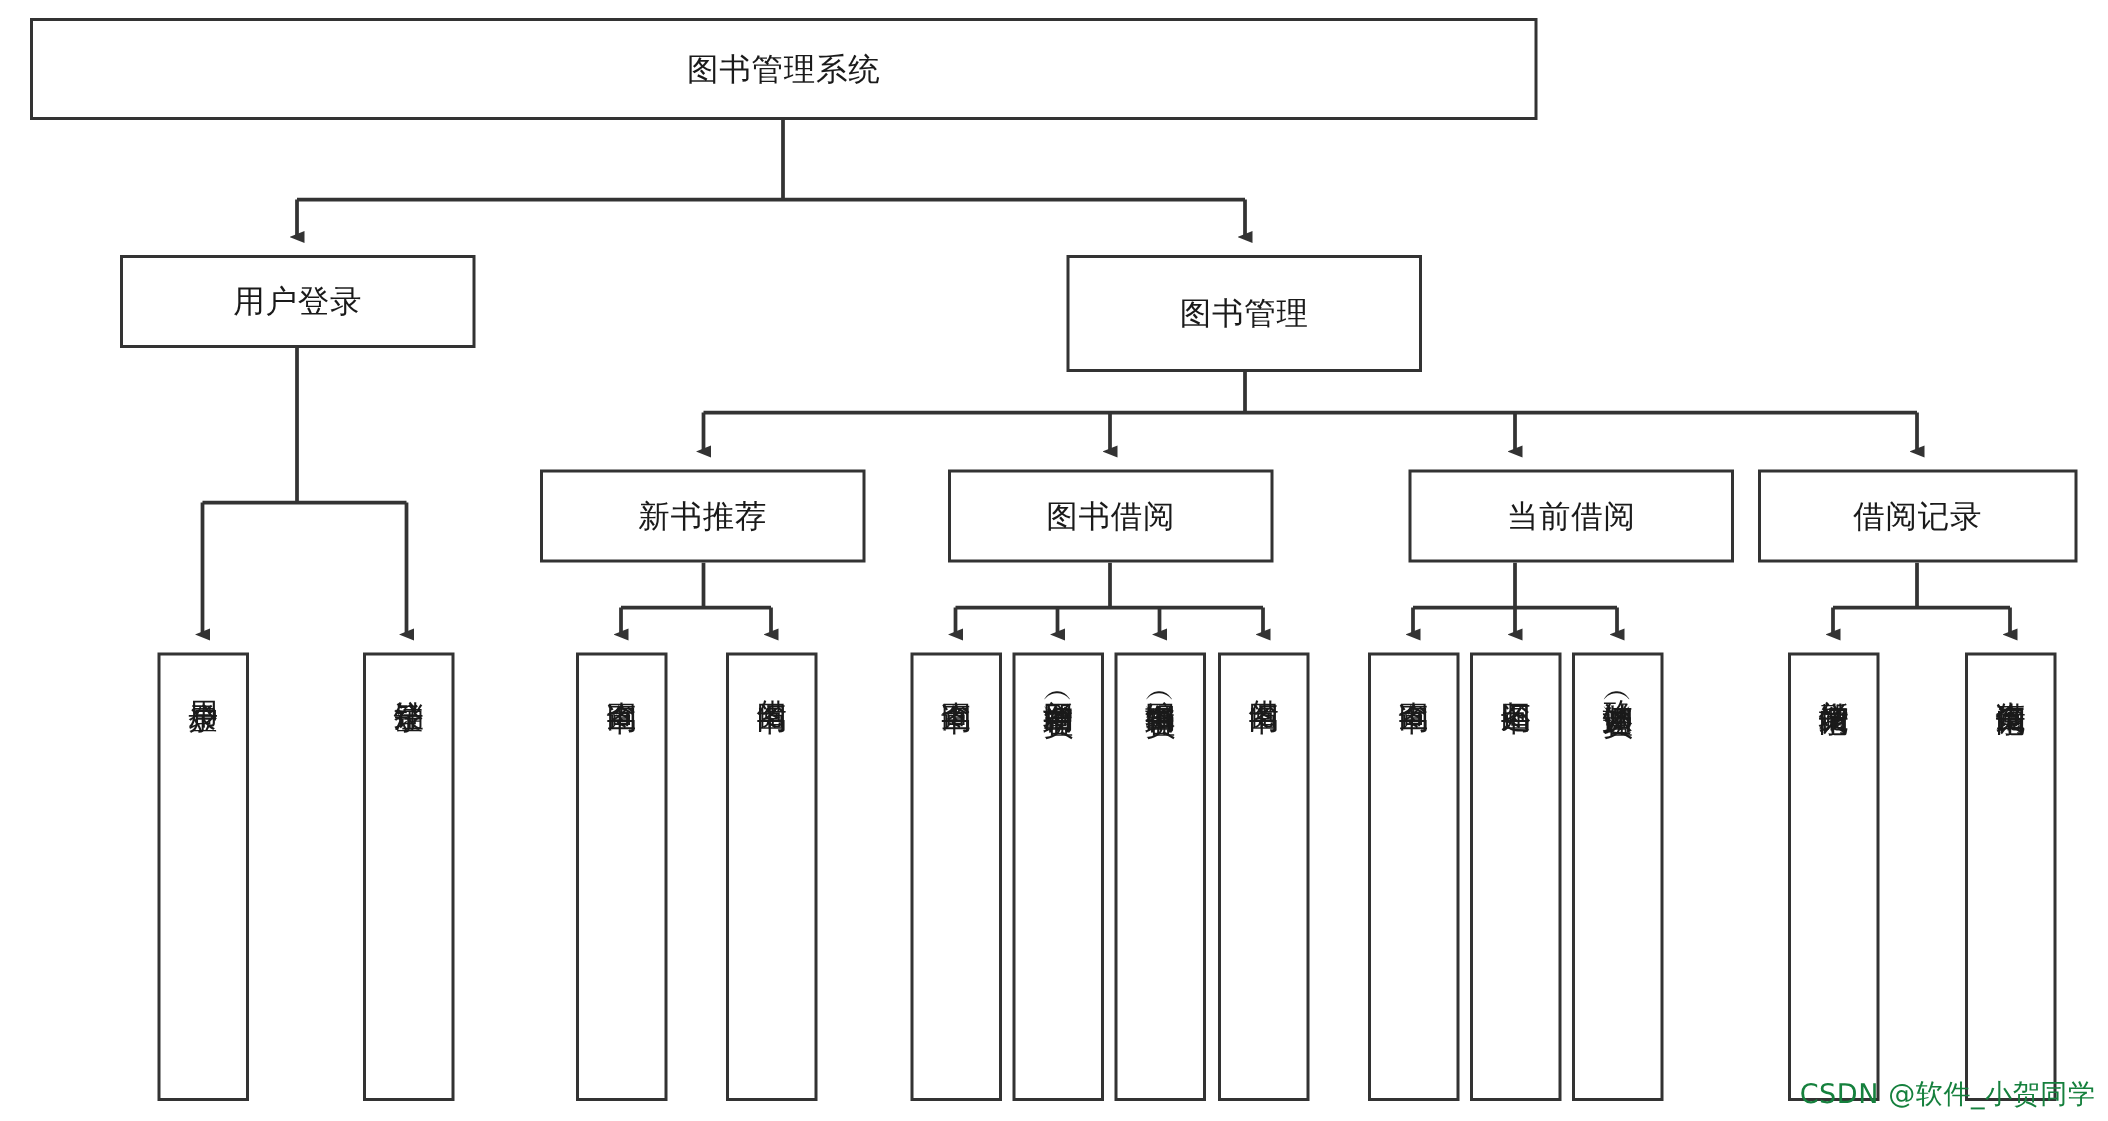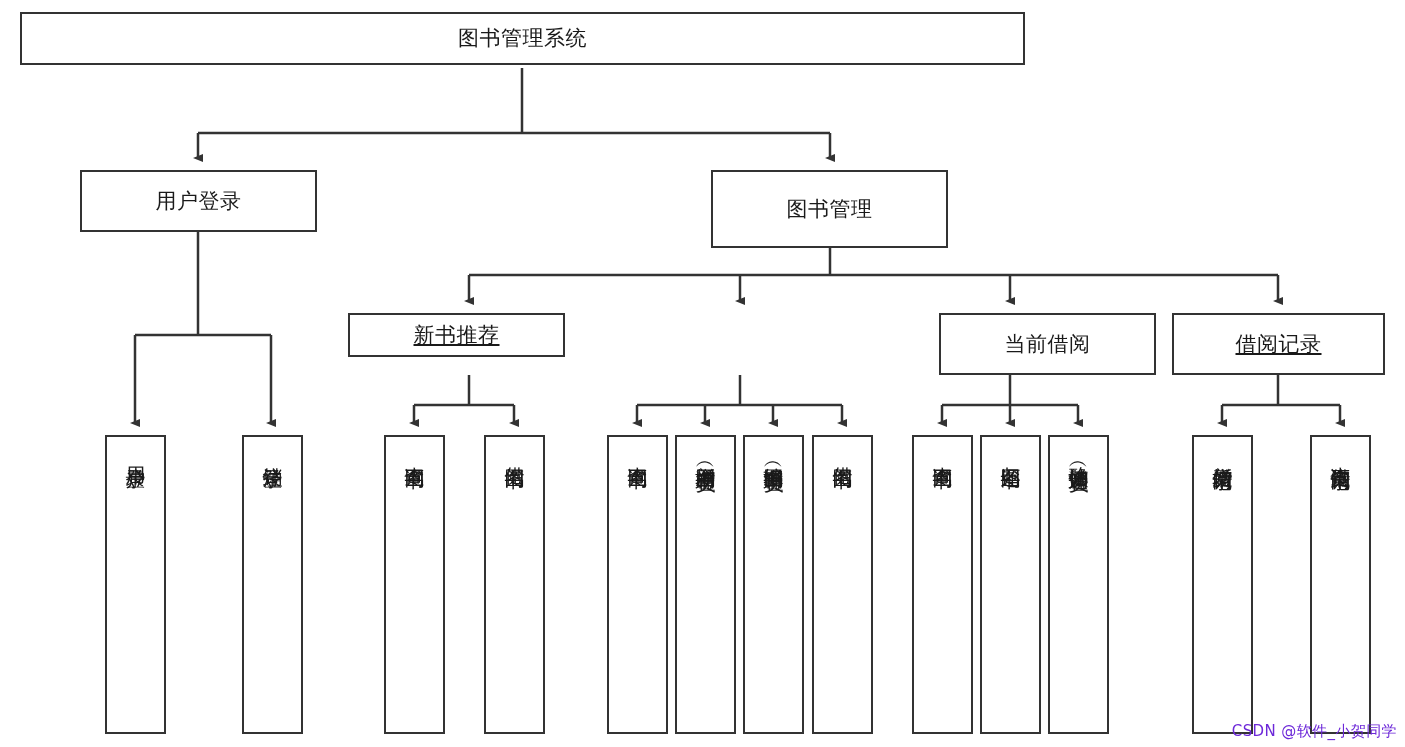--- a/index.html
+++ b/index.html
@@ -53,22 +53,22 @@
     font-size: 20px;
     line-height: 1.55;
     letter-spacing: 1px;
     white-space: normal;
     max-height: 275px;
   }
   .watermark {
     position: absolute;
     right: 8px;
     bottom: 6px;
-    font-size: 15px;
-    color: #6d28d9;
+    font-size: 18px;
+    color: #15803d;
     letter-spacing: 0.4px;
     user-select: none;
     text-align: right;
   }
 </style>
 </head>
 <body>
 
 <div id="canvas">
 
@@ -117,38 +117,41 @@
       <path d="M1010,405 L1010,423" marker-end="url(#arrow)"></path>
       <path d="M1078,405 L1078,423" marker-end="url(#arrow)"></path>
 
       <path d="M1278,375 L1278,405"></path>
       <path d="M1222,405 L1340,405"></path>
       <path d="M1222,405 L1222,423" marker-end="url(#arrow)"></path>
       <path d="M1340,405 L1340,423" marker-end="url(#arrow)"></path>
     </g>
   </svg>
 
-  <div class="node" style="left:20px; top:12px; width:1005px; height:53px;">
+  <div class="node" style="left:20px; top:12px; width:1005px; height:68px;">
     <span class="node-label">图书管理系统</span>
   </div>
 
   <div class="node" style="left:80px; top:170px; width:237px; height:62px;">
     <span class="node-label">用户登录</span>
   </div>
   <div class="node" style="left:711px; top:170px; width:237px; height:78px;">
     <span class="node-label">图书管理</span>
   </div>
 
-  <div class="node" style="left:348px; top:313px; width:217px; height:44px;text-decoration:underline;">
+  <div class="node" style="left:360px; top:313px; width:217px; height:62px;">
     <span class="node-label">新书推荐</span>
+  </div>
+  <div class="node" style="left:632px; top:313px; width:217px; height:62px;">
+    <span class="node-label">图书借阅</span>
   </div>
   <div class="node" style="left:902px; top:313px; width:217px; height:62px;margin-left:37px;">
     <span class="node-label">当前借阅</span>
   </div>
-  <div class="node" style="left:1172px; top:313px; width:213px; height:62px;text-decoration:underline;">
+  <div class="node" style="left:1172px; top:313px; width:213px; height:62px;">
     <span class="node-label">借阅记录</span>
   </div>
 
   <div class="node leaf" style="left:105px; top:435px; width:61px; height:299px;">
     <span class="node-label">用户登录</span>
   </div>
   <div class="node leaf" style="left:242px; top:435px; width:61px; height:299px;">
     <span class="node-label">注销登录</span>
   </div>
 

